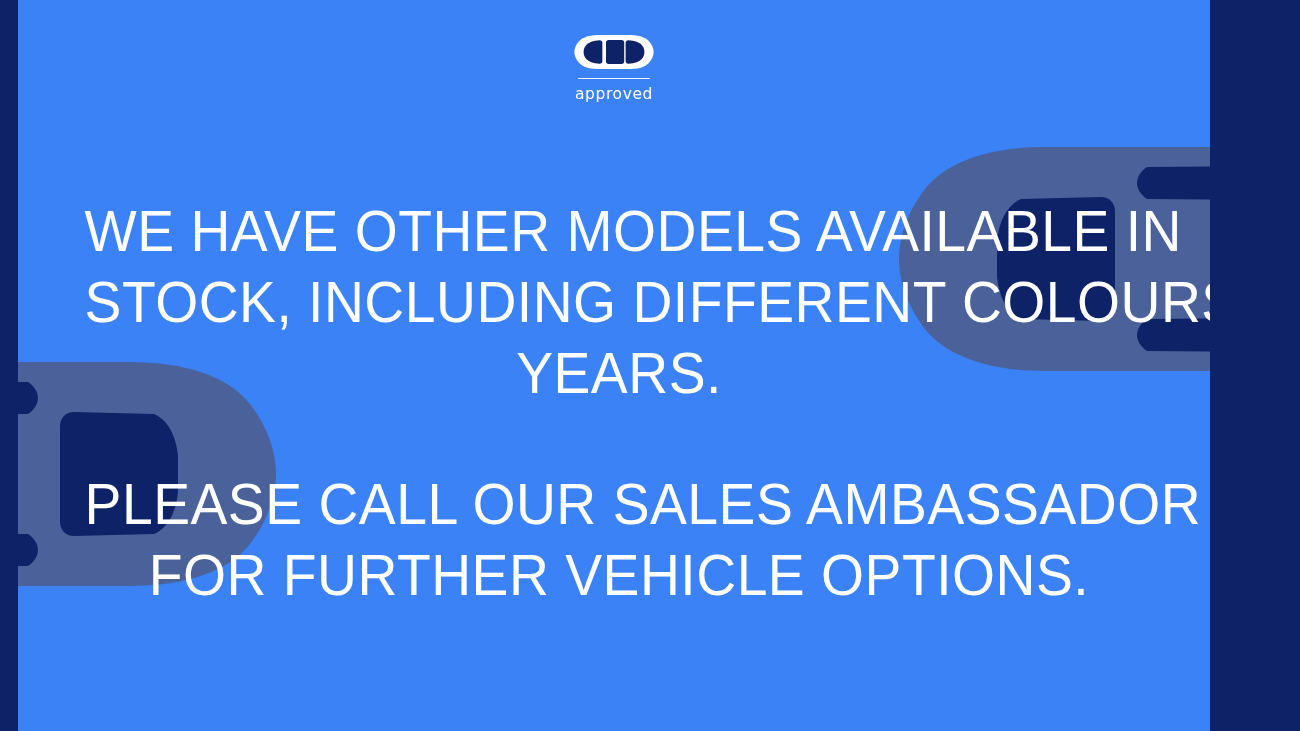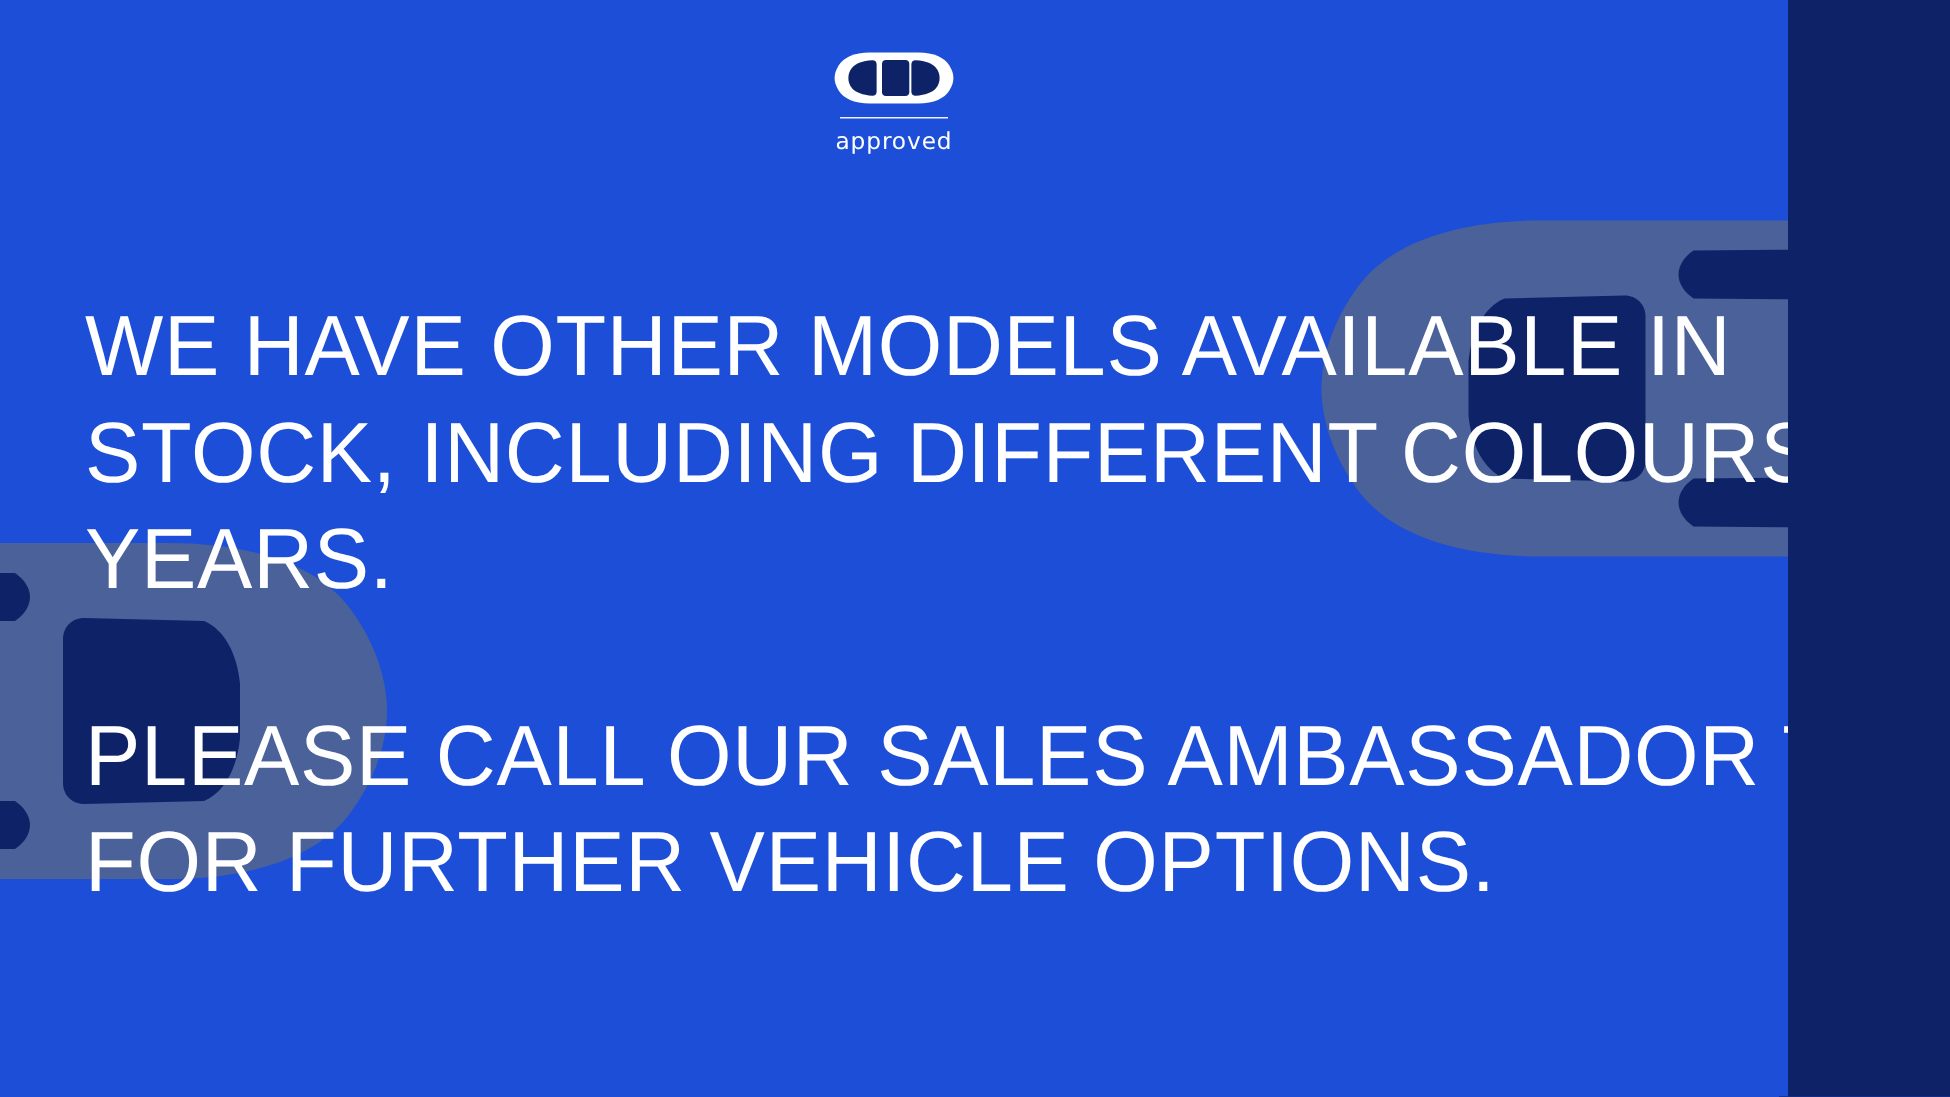--- a/index.html
+++ b/index.html
@@ -5,22 +5,23 @@
   * { margin:0; padding:0; box-sizing:border-box; }
   html, body {
     width:1300px; height:731px;
     background:#0e2268;
     overflow:hidden;
     font-family:"Liberation Sans", sans-serif;
   }
   #stage {
     position:relative;
     width:1192px; height:731px;
-    background:#1d4ed8;
+    background:#3b82f6;
     overflow:hidden;
+    margin-left:18px;
   }
 
   
   .bg-layer {
     position:absolute; inset:0;
     pointer-events:none;
   }
   .bg-car { position:absolute; }
   .bg-car.right {
     right:-205px; top:145px;
@@ -50,22 +51,22 @@
     color:#ffffff;
     font-size:15.5px;
     letter-spacing:.6px;
     font-weight:400;
     font-family:"DejaVu Sans", sans-serif;
   }
 
   
   #copy {
     position:absolute;
-    left:0; right:0; top:196px;
-    text-align:left;
+    left:10px; right:0; top:196px;
+    text-align:center;
     padding:0 40px;
   }
   .headline {
     color:#ffffff;
     font-family:"Liberation Sans", sans-serif;
     font-weight:400;
     font-size:57px;
     line-height:71px;
     letter-spacing:0.5px;
     text-transform:uppercase;

